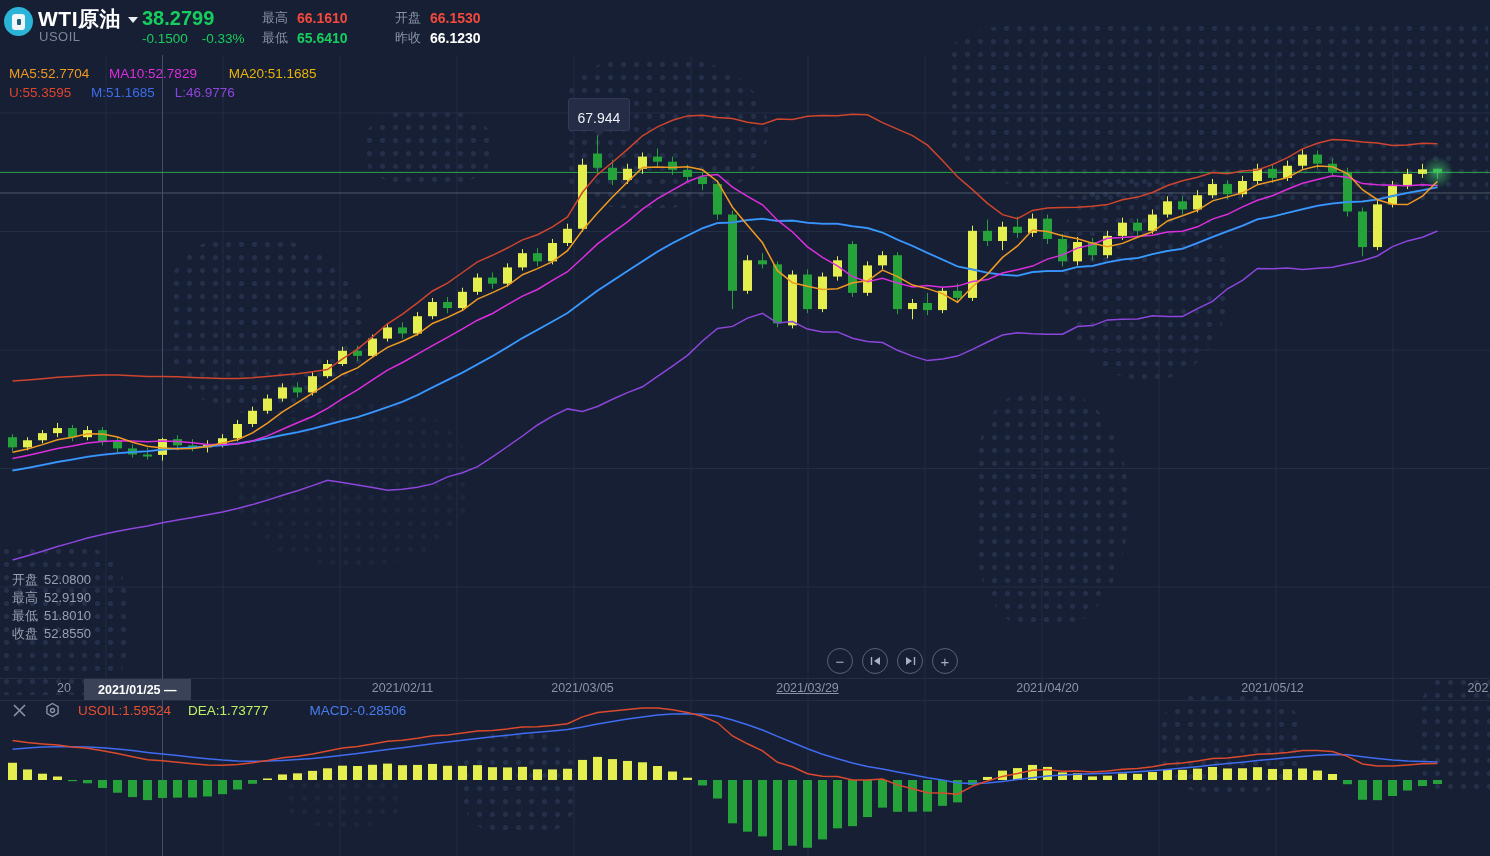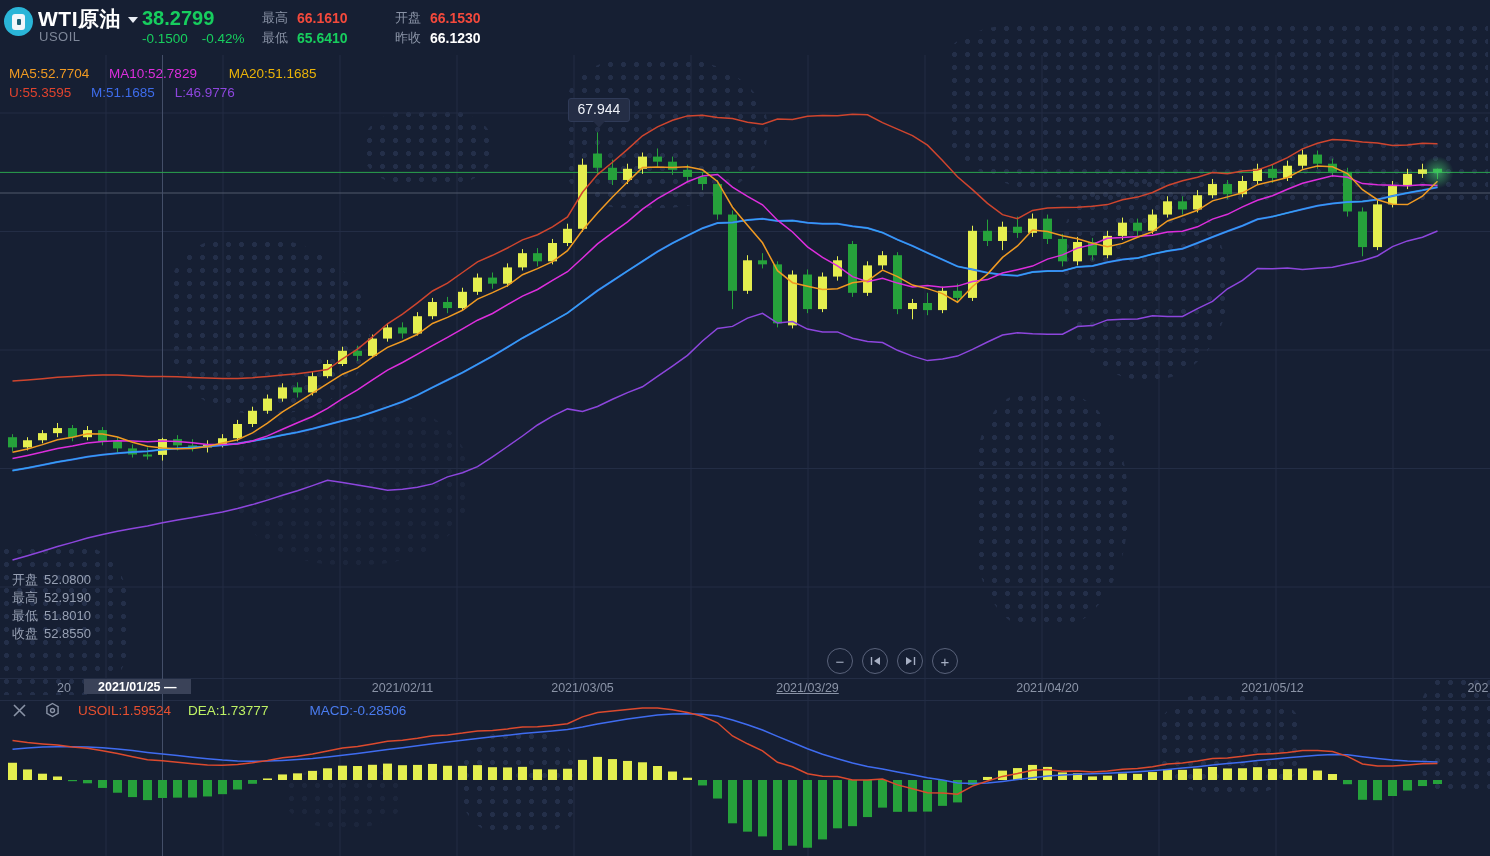--- a/index.html
+++ b/index.html
@@ -45,29 +45,29 @@
   #boll-legend { left:9px; top:85px; font-size:13.5px; z-index:5; }
   #ma-legend span, #boll-legend span { margin-right:16px; }
 
   
   #hover-info { left:12px; top:571px; z-index:5; font-size:13px; color:#97a0b3; line-height:18px; }
   #hover-info .r { display:flex; }
   #hover-info .r b { font-weight:normal; margin-left:6px; }
 
   
   #annotation { position:absolute; z-index:6; background:#242d45; border:1px solid #2f3a57;
-    color:#eef1f8; font-size:14px; padding:2px 9px 4px; border-radius:3px; }
+    color:#eef1f8; font-size:14px; padding:11px 9px 4px; border-radius:3px; }
   #annotation:after { content:""; position:absolute; left:50%; bottom:-7px; margin-left:-6px;
     border-left:6px solid transparent; border-right:6px solid transparent; border-top:7px solid #242d45; }
 
   
   #date-strip { position:absolute; left:0; top:678px; width:1490px; height:23px; z-index:4; }
   #date-strip .tick { position:absolute; top:3px; transform:translateX(-50%);
     font-size:12.5px; color:#8a93a6; white-space:nowrap; }
-  #date-tooltip { position:absolute; left:84px; top:679px; height:15px; z-index:6;
+  #date-tooltip { position:absolute; left:84px; top:679px; height:21px; z-index:6;
     background:#3a4258; color:#ffffff; font-size:12.5px; font-weight:bold;
     display:flex; align-items:center; padding:0 14px; white-space:nowrap; }
 
   
   #navbar { position:absolute; left:827px; top:648px; z-index:6; display:flex; gap:9px; }
   #navbar button { width:26px; height:26px; border-radius:50%; background:transparent;
     border:1px solid #59627a; color:#a7b0c4; font-size:15px; line-height:1; cursor:pointer;
     display:flex; align-items:center; justify-content:center; padding:0; }
 
   
@@ -430,21 +430,21 @@
 
 <div class="hdr" id="logo">
     <span class="barrel">
       <i></i>
     </span>
   </div>
 <div class="hdr" id="title"><span>WTI原油</span><span class="caret"></span></div>
 <div class="hdr" id="symbol">USOIL</div>
 <div class="hdr" id="last-price" style="color: rgb(23, 205, 94);">38.2799</div>
 <div class="hdr" id="chg" style="color: rgb(23, 205, 94);">
-  <span>-0.1500</span><span>-0.42%</span>
+  <span>-0.1500</span><span>-0.33%</span>
 </div>
 <div class="qrow" id="q1">
   <span class="qlabel">最高</span>
   <span class="qval hi" style="color: rgb(244, 73, 60);">66.1610</span>
   <span class="qlabel">开盘</span>
   <span class="qval hi" style="color: rgb(244, 73, 60);">66.1530</span>
 </div>
 <div class="qrow" id="q2">
   <span class="qlabel">最低</span>
   <span class="qval lo" style="color: rgb(23, 205, 94);">65.6410</span>

